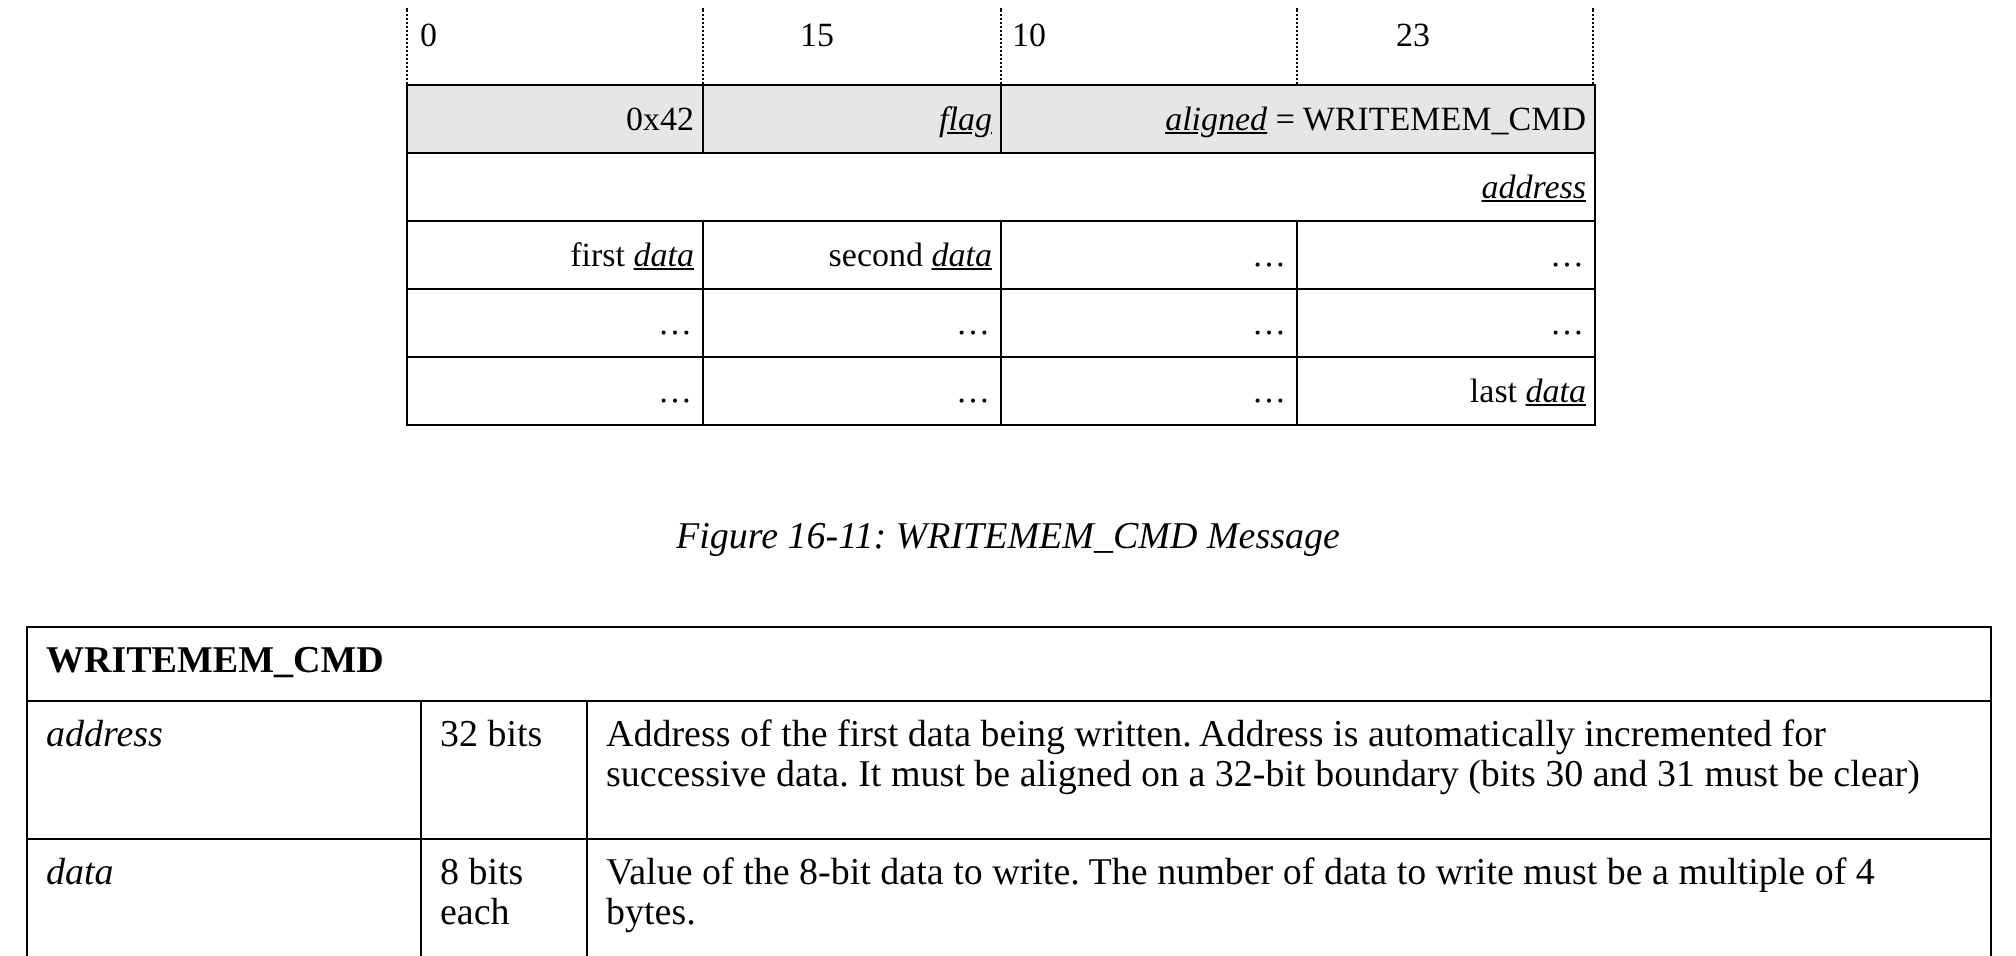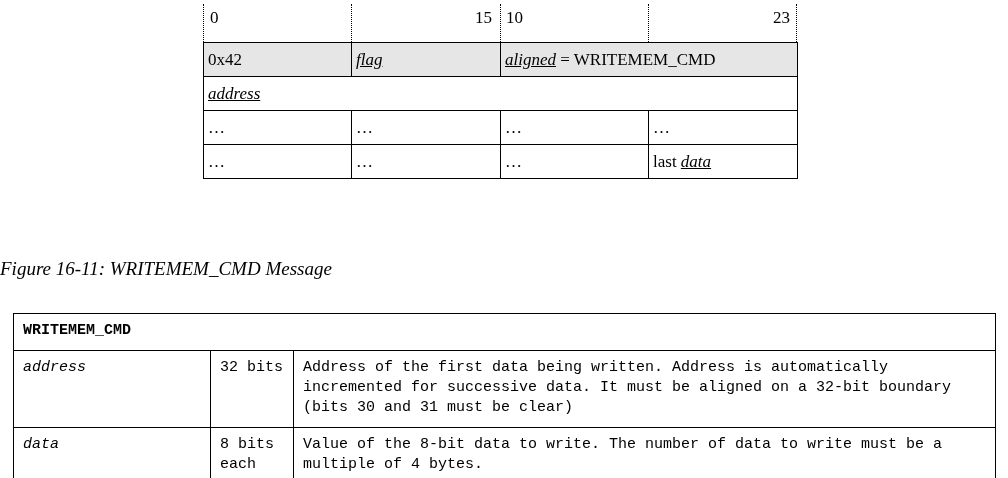--- a/index.html
+++ b/index.html
@@ -31,58 +31,59 @@
   }
   .bit-label {
     position: absolute;
     top: 8px;
     font-size: 17px;
     line-height: 20px;
     font-family: "Liberation Serif", "DejaVu Serif", serif;
     white-space: nowrap;
   }
   .bit-label.left-anchored  { text-align: left; }
-  .bit-label.right-anchored { text-align: right; }
+  .bit-label.right-anchored { text-align: left; }
 
   .dropline {
     position: absolute;
     top: 4px;
     width: 0;
     height: 38px;
     border-left: 1.6px dotted #000000;
   }
 
   
   table.packet {
     border-collapse: collapse;
     table-layout: fixed;
     width: 594px;
     border: 1.3px solid #000000;
   }
   table.packet td {
     border: 1.1px solid #000000;
     height: 33px;
-    text-align: left;
+    text-align: right;
     vertical-align: middle;
     font-size: 17px;
     line-height: 20px;
     padding: 0 4px;
     background: #ffffff;
   }
   table.packet td.shaded { background: #e6e6e6; }
   .it { font-style: italic; text-decoration: underline; }
   .rm { font-style: normal; }
   .ellip { font-size: 17px; letter-spacing: 1px; }
 
   
   #figure-caption {
     position: absolute;
     left: 0;
     top: 257px;
     width: 1008px;
+    text-align: center;
     font-style: italic;
     font-size: 19px;
     line-height: 24px;
   }
 
   
   #desc-table-wrap {
     position: absolute;
     left: 13px;
     top: 313px;
@@ -90,25 +91,24 @@
   }
   table.desc {
     border-collapse: collapse;
     table-layout: fixed;
     width: 982px;
     border: 1.5px solid #000000;
   }
   table.desc td {
     border: 1.2px solid #000000;
     vertical-align: top;
-    font-size: 15px;
+    font-size: 19px;
     line-height: 20px;
     padding: 7px 9px 9px 9px;
     background: #ffffff;
-    font-family: Liberation Mono, monospace;
   }
   td.desc-header {
     font-weight: bold;
     font-size: 17px;
     padding-top: 8px;
     padding-bottom: 9px;
   }
   td.field-name { font-style: italic; }
   td.field-size { font-style: normal; }
   td.field-desc { font-style: normal; }
@@ -144,20 +144,26 @@
     <tbody>
       <tr>
         <td class="shaded">0x42</td>
         <td class="shaded it">flag</td>
         <td class="shaded" colspan="2"><span class="it">aligned</span><span class="rm"> = WRITEMEM_CMD</span></td>
       </tr>
       <tr>
         <td class="it" colspan="4">address</td>
       </tr>
       <tr>
+        <td><span class="rm">first </span><span class="it">data</span></td>
+        <td><span class="rm">second </span><span class="it">data</span></td>
+        <td class="ellip">…</td>
+        <td class="ellip">…</td>
+      </tr>
+      <tr>
         <td class="ellip">…</td>
         <td class="ellip">…</td>
         <td class="ellip">…</td>
         <td class="ellip">…</td>
       </tr>
       <tr>
         <td class="ellip">…</td>
         <td class="ellip">…</td>
         <td class="ellip">…</td>
         <td><span class="rm">last </span><span class="it">data</span></td>

